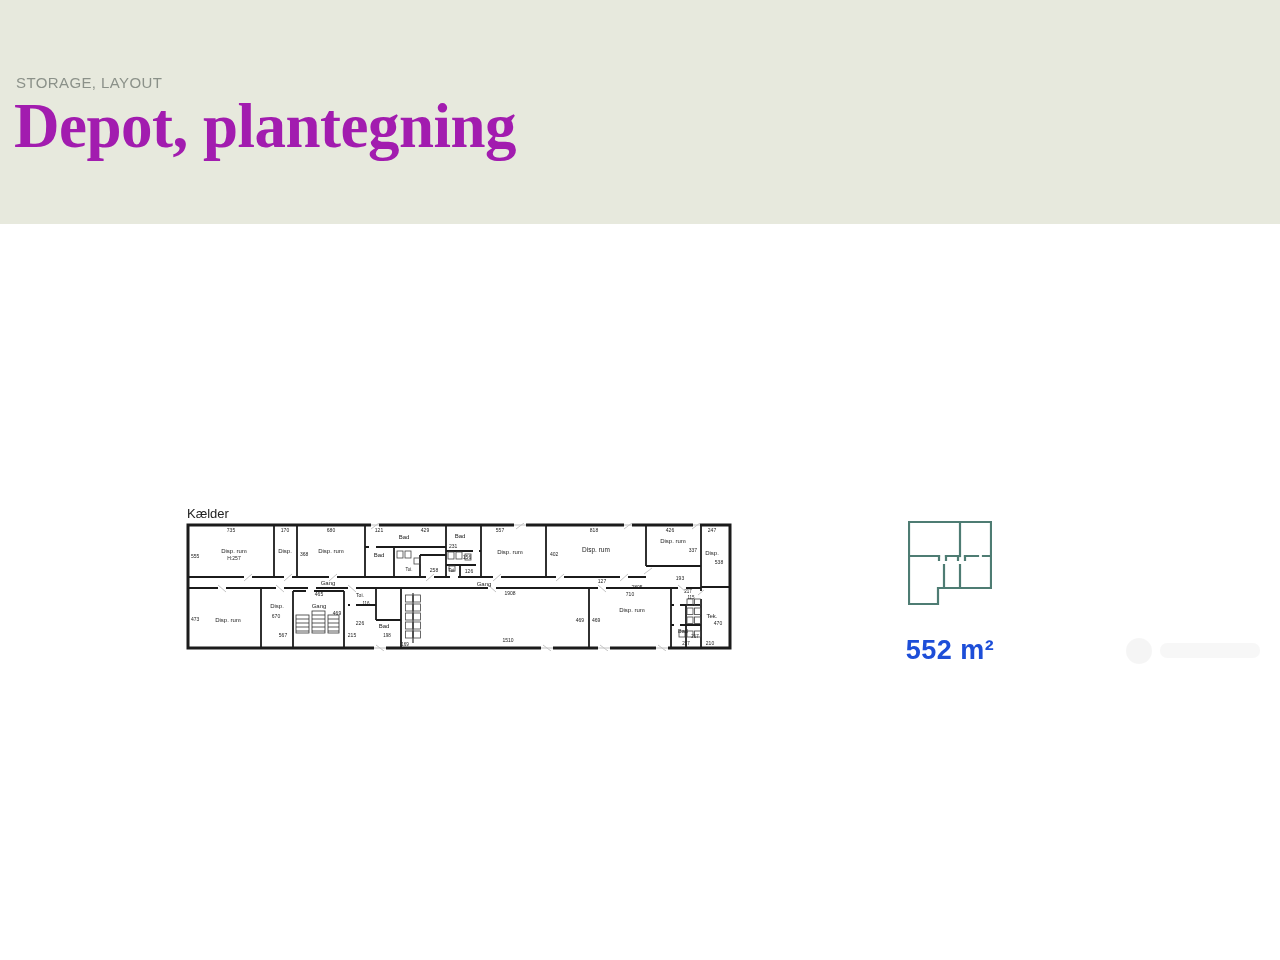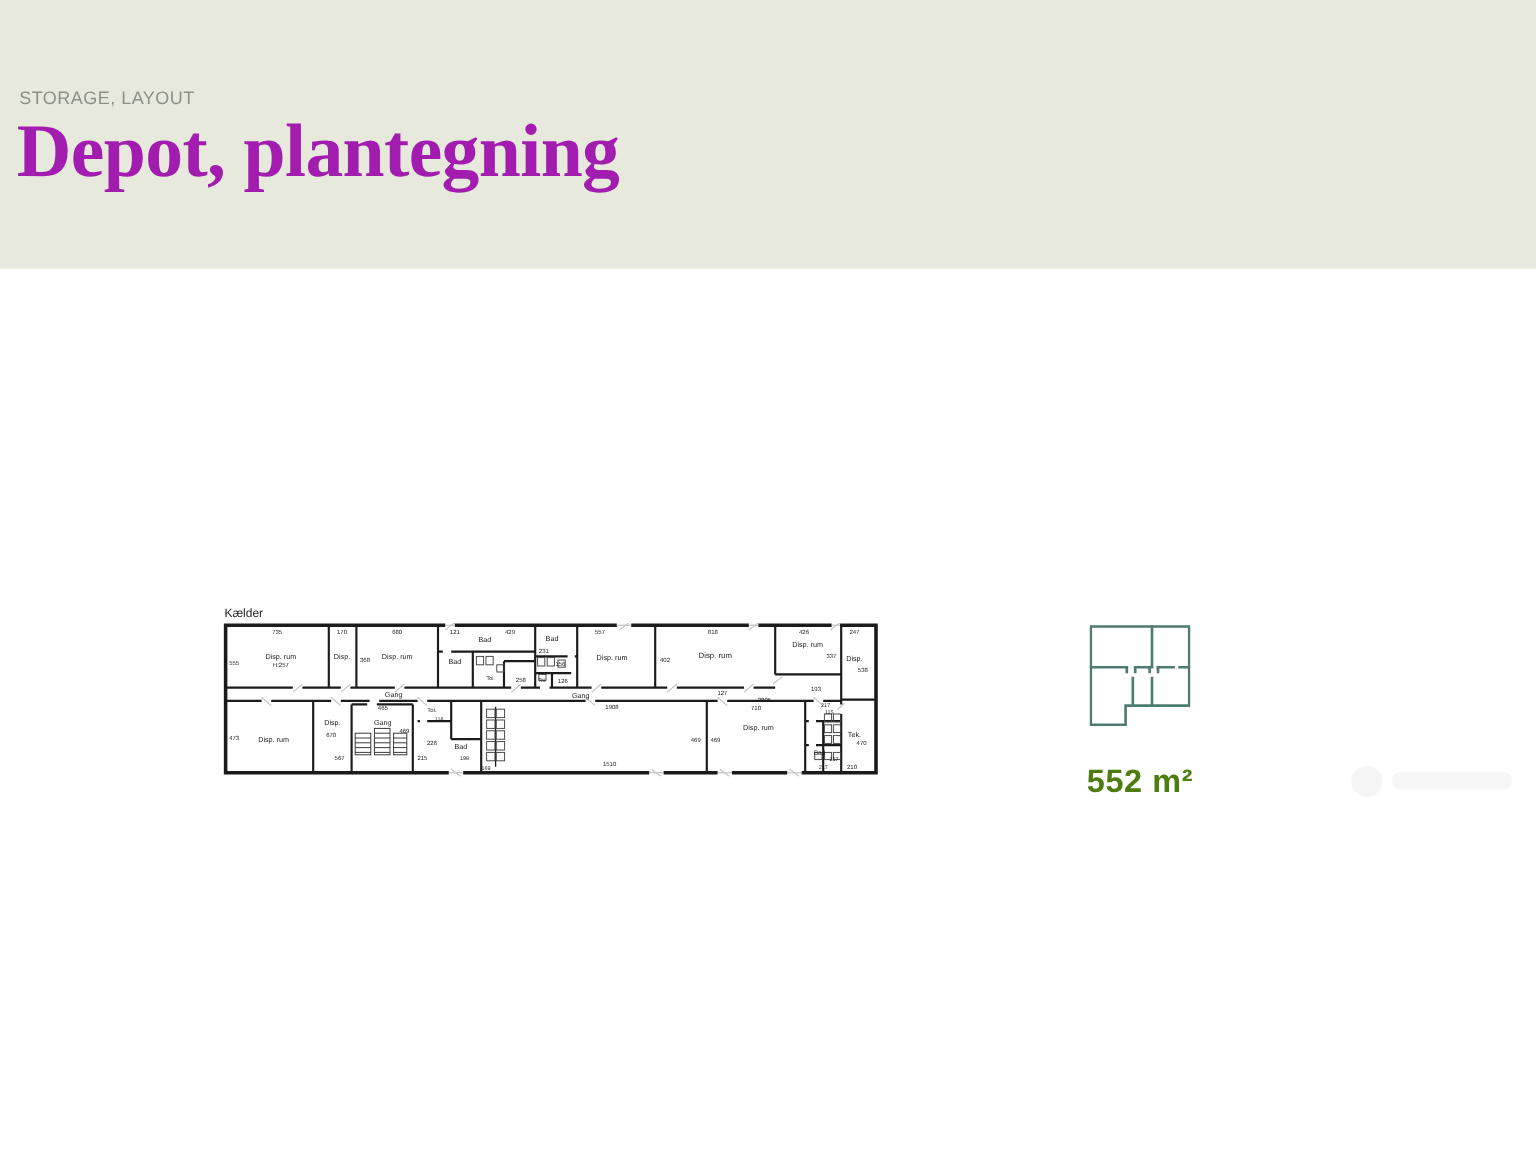--- a/index.html
+++ b/index.html
@@ -6,26 +6,26 @@
   #page{position:relative;width:1280px;height:688px;background:#ffffff;overflow:hidden;
         font-family:"Liberation Sans",sans-serif;}
   
   .header{position:absolute;left:0;top:0;width:1280px;height:224px;background:#e7e9dd;}
   .eyebrow{position:absolute;left:16px;top:74px;font-size:15px;letter-spacing:.4px;
            color:#8b9189;font-weight:400;}
   .title{position:absolute;left:14px;top:92px;font-family:"Liberation Serif",serif;
          font-weight:600;font-size:63px;letter-spacing:-.5px;color:#a21caf;line-height:1.1;}
   
   .plan-wrap{position:absolute;left:186px;top:506px;}
-  .plan-name{font-size:10px;color:#222;margin:0 0 2px 1px;}
+  .plan-name{font-size:13px;color:#222;margin:0 0 2px 1px;}
   svg text{font-family:"Liberation Sans",sans-serif;fill:#1c1c1c;}
   
   .summary{position:absolute;left:880px;top:521px;width:140px;text-align:center;}
   .summary .icon{display:inline-block;}
-  .area{margin-top:26px;font-size:27px;font-weight:700;color:#4d7c0f;letter-spacing:.5px;text-align:center;}
+  .area{margin-top:26px;font-size:27px;font-weight:700;color:#1d4ed8;letter-spacing:.5px;text-align:center;}
   
   .watermark{position:absolute;right:14px;bottom:22px;width:140px;height:30px;opacity:.05;}
   .watermark .wm-logo{position:absolute;left:0;top:2px;width:26px;height:26px;border-radius:50%;background:#555;}
   .watermark .wm-text{position:absolute;left:34px;top:7px;width:100px;height:15px;border-radius:7px;background:#777;}
 </style>
 </head>
 <body>
 
 <div id="page">
 

